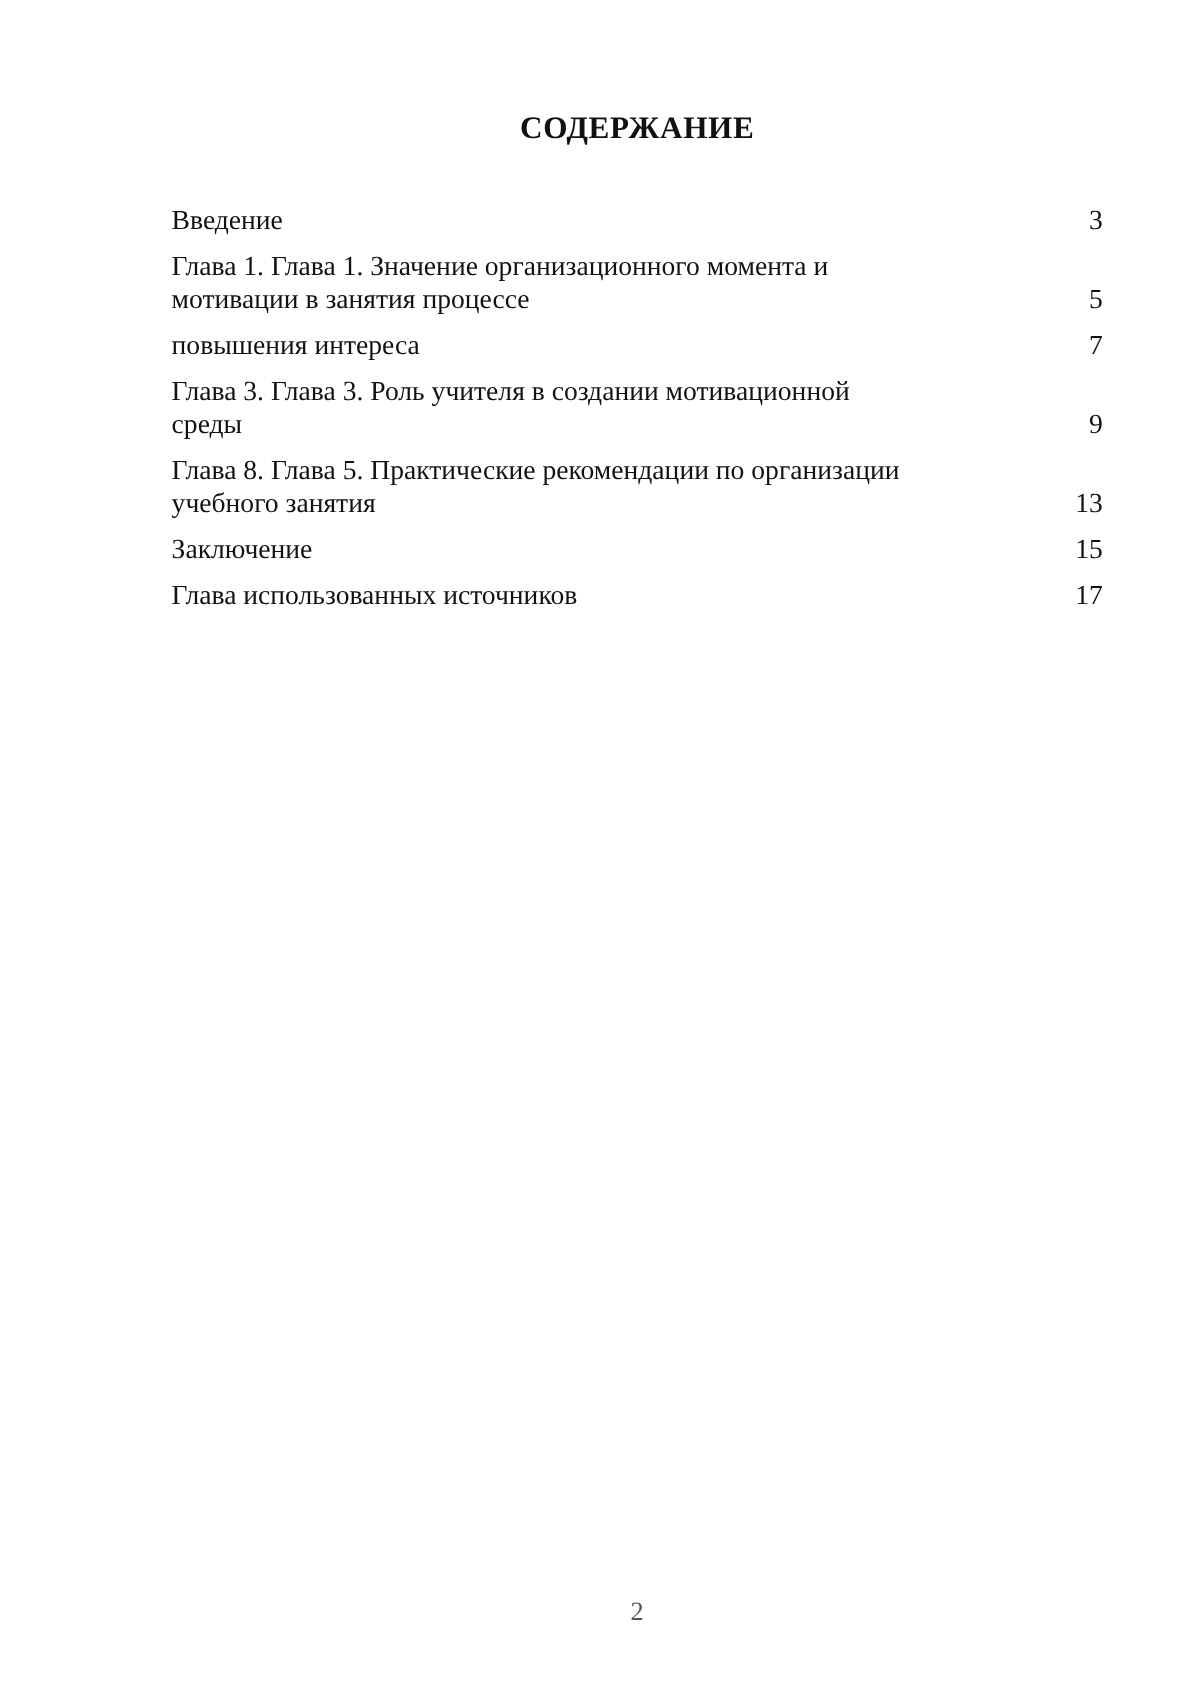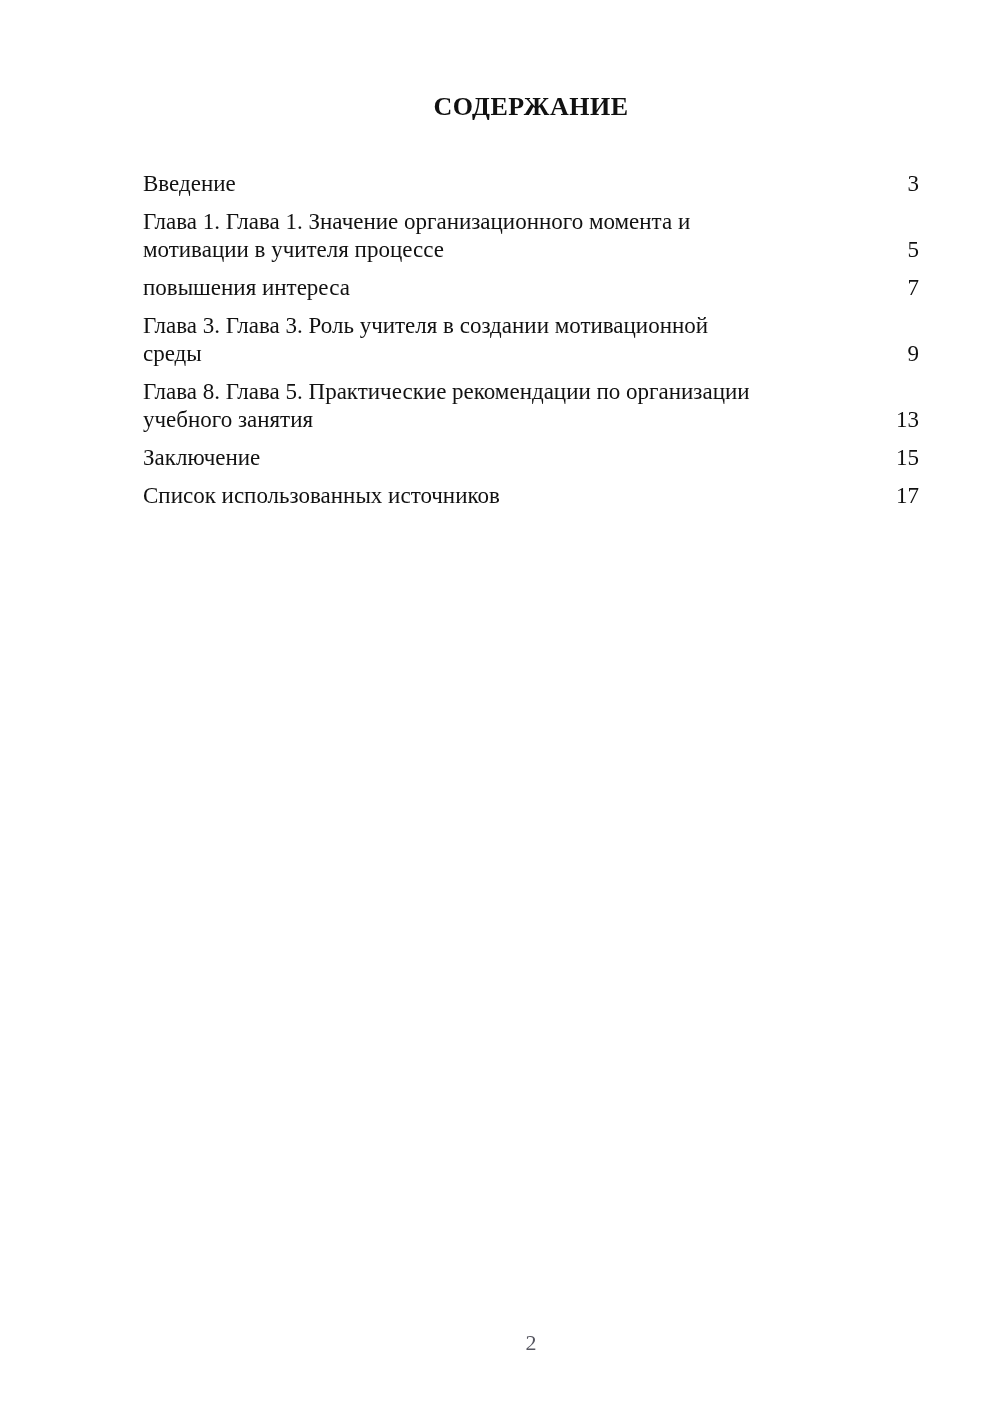--- a/index.html
+++ b/index.html
@@ -80,21 +80,21 @@
         <div class="toc-title">
           <div class="toc-line">Введение</div>
 
         </div>
         <div class="toc-page">3</div>
       </div>
 
       <div class="toc-row">
         <div class="toc-title">
           <div class="toc-line">Глава 1. Глава 1. Значение организационного момента и</div>
-          <div class="toc-line">мотивации в учителя процессе</div>
+          <div class="toc-line">мотивации в занятия процессе</div>
         </div>
         <div class="toc-page">5</div>
       </div>
 
       <div class="toc-row">
         <div class="toc-title">
           <div class="toc-line">повышения интереса</div>
         </div>
         <div class="toc-page">7</div>
       </div>
@@ -119,21 +119,21 @@
       <div class="toc-row">
         <div class="toc-title">
           <div class="toc-line">Заключение</div>
 
         </div>
         <div class="toc-page">15</div>
       </div>
 
       <div class="toc-row">
         <div class="toc-title">
-          <div class="toc-line">Список использованных источников</div>
+          <div class="toc-line">Глава использованных источников</div>
 
         </div>
         <div class="toc-page">17</div>
       </div>
 
     </div>
   </div>
 
   <div class="footer-page-number">2</div>
 </div>

